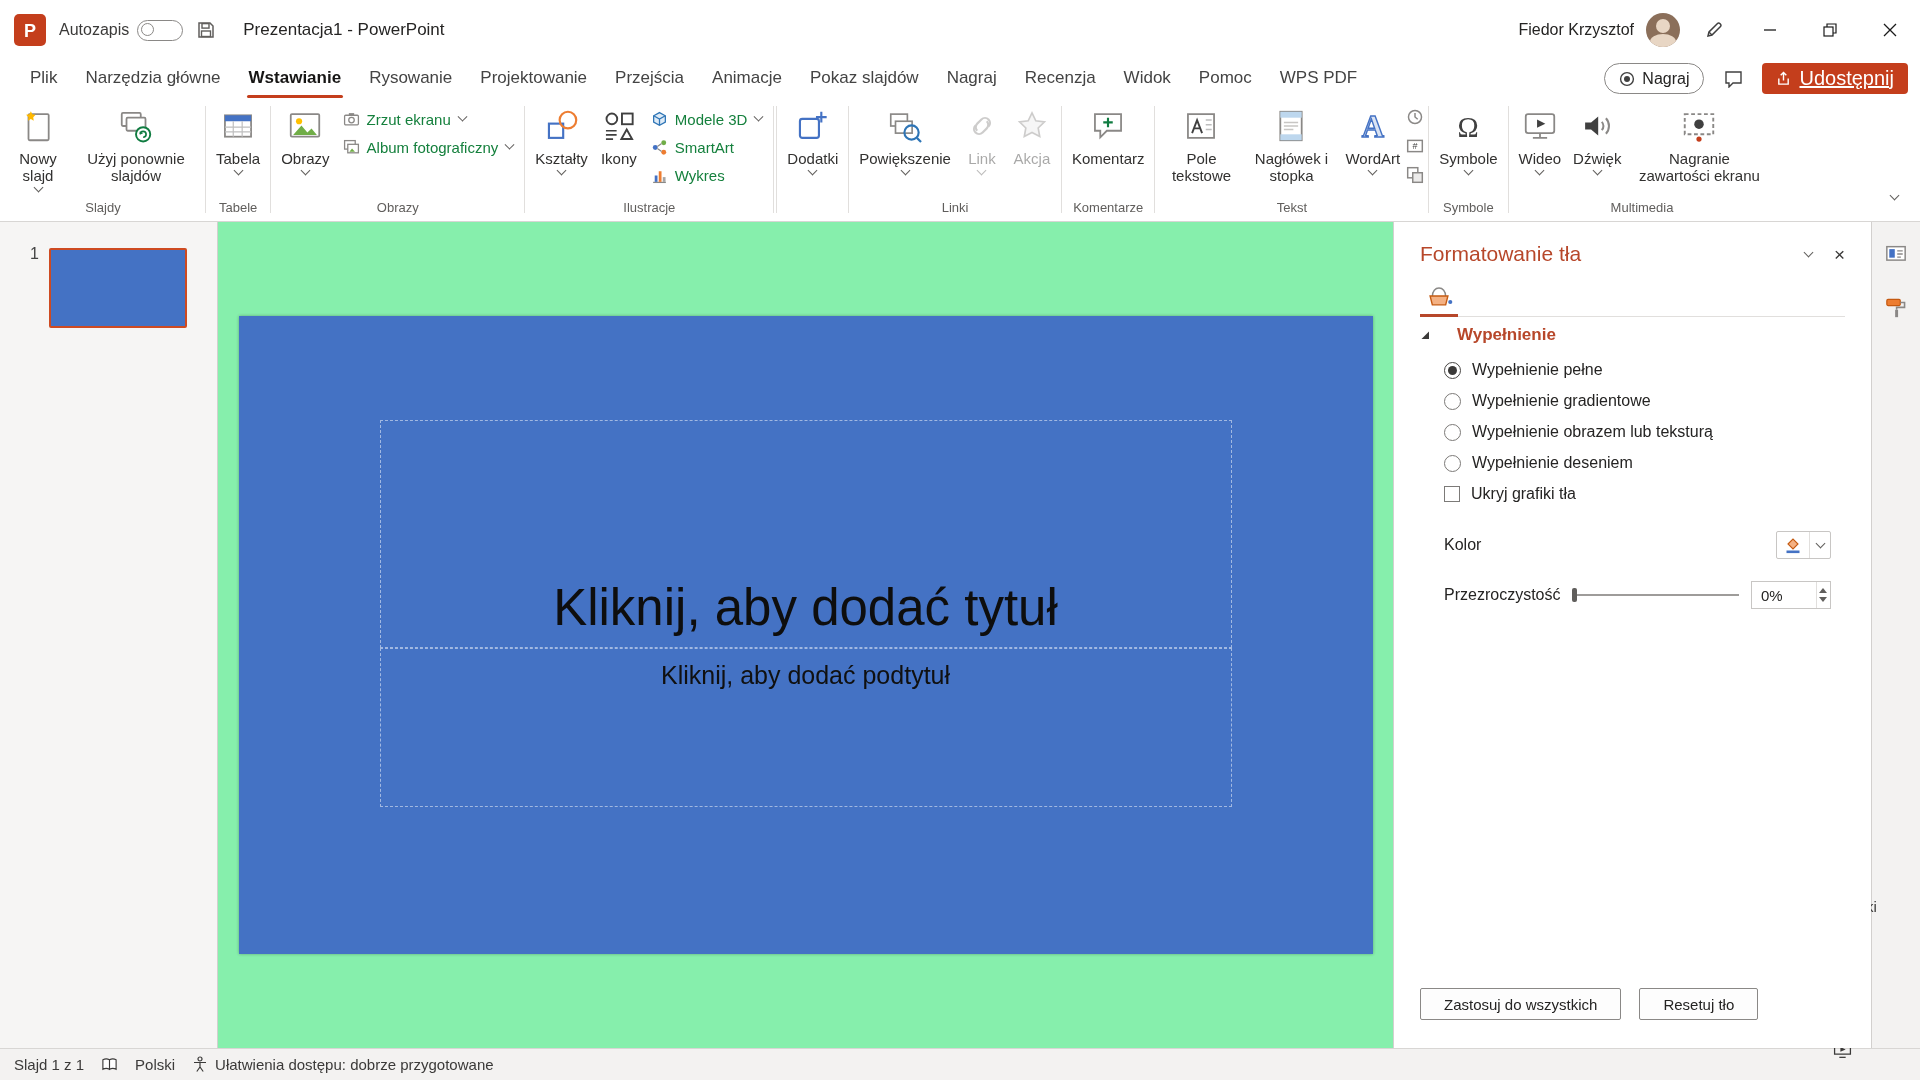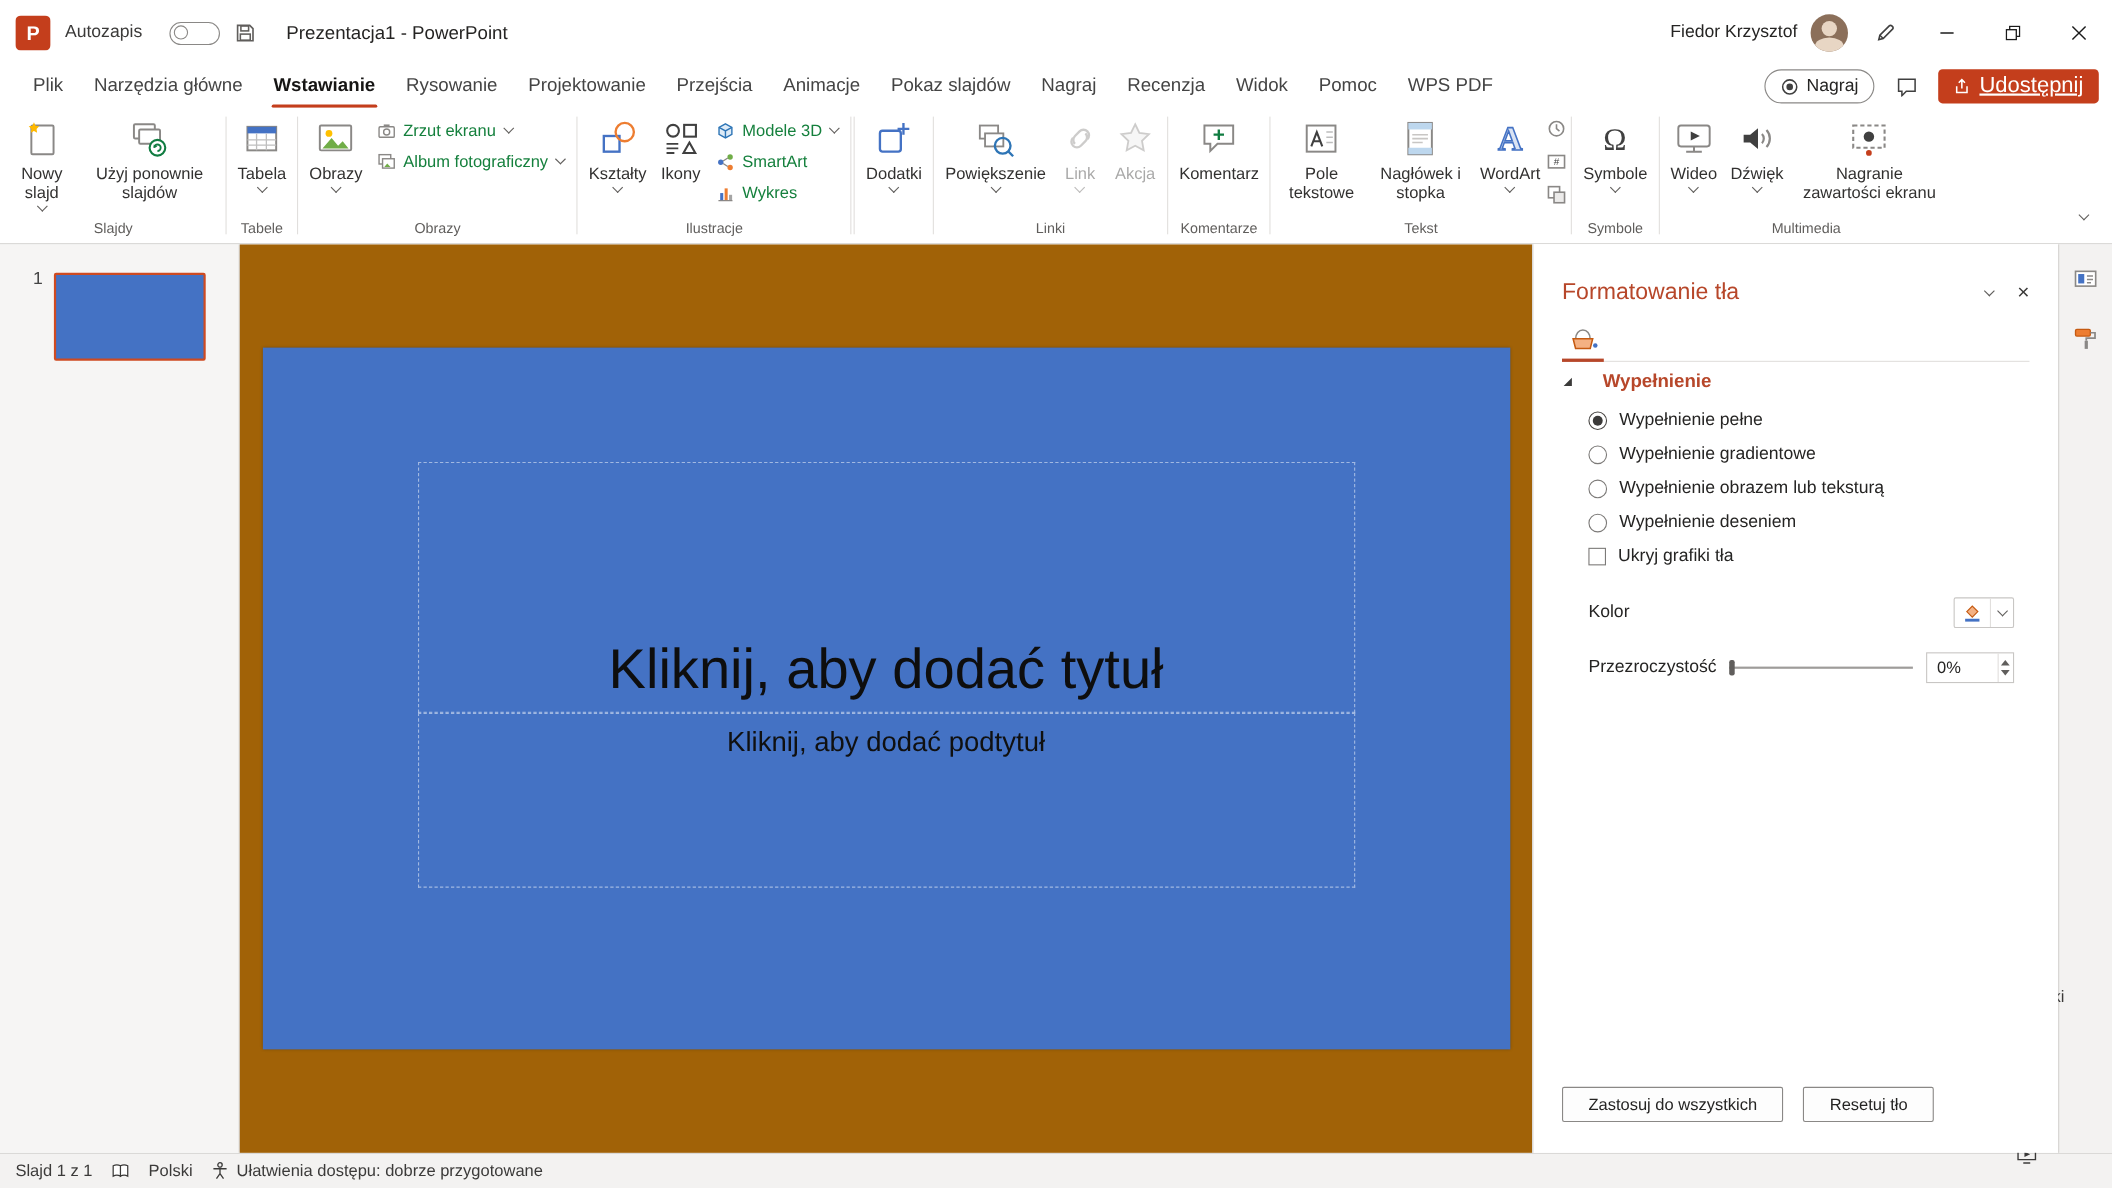--- a/index.html
+++ b/index.html
@@ -2,21 +2,21 @@
 <html lang="pl"><head>
 <meta charset="utf-8">
 <style>
   * { box-sizing: border-box; margin: 0; padding: 0; }
   html,body { width:1920px; height:1080px; overflow:hidden; }
   body { font-family:"Liberation Sans", sans-serif; background:#fff; color:#323130; }
 
   
   .titlebar { height:60px; display:flex; align-items:center; background:#fff; position:relative; padding-left:14px; gap:13px; }
   .pp-logo { width:32px; height:32px; flex:0 0 auto; }
-  .autosave { display:flex; align-items:center; gap:25px; font-size:16px; color:#3b3a39; }
+  .autosave { display:flex; align-items:center; gap:8px; font-size:16px; color:#3b3a39; }
   .toggle { width:46px; height:21px; border:1.5px solid #8A8886; border-radius:11px; background:#fff; position:relative; }
   .toggle .knob { position:absolute; left:3px; top:2.5px; width:13px; height:13px; border-radius:50%; background:#fff; border:1.5px solid #8A8886; }
   .doc-title { font-size:17px; color:#252423; margin-left:14px; white-space:nowrap; }
   .searchbox { position:absolute; left:50%; transform:translateX(-50%); top:12px; width:508px; height:37px; background:#F1F0EF; border:1px solid #E3E1DF; border-radius:5px; display:flex; align-items:center; gap:9px; padding:0 14px; }
   .searchbox input { border:0; background:transparent; outline:none; font-size:16px; color:#444; width:100%; font-family:inherit; }
   .searchbox input::placeholder { color:#605E5C; opacity:1; }
   .tb-right { position:absolute; right:0; top:0; height:100%; display:flex; align-items:center; }
   .username { font-size:16px; color:#252423; margin-right:12px; white-space:nowrap; }
   .avatar { width:34px; height:34px; border-radius:50%; background:#8B6F5A; position:relative; overflow:hidden; margin-right:14px; }
   .avatar::before { content:""; position:absolute; left:10px; top:6px; width:14px; height:14px; border-radius:50%; background:#E8D6C4; }
@@ -49,29 +49,29 @@
   .sbtn { display:flex; align-items:center; gap:7px; font-size:15px; color:#15803d; padding:3px 7px; border-radius:3px; white-space:nowrap; }
   .sbtn .chev { margin:0 0 0 1px; transform:rotate(45deg) translate(-2px,-2px); }
   .icol { display:flex; flex-direction:column; gap:7px; padding-top:7px; }
   .ribbon-collapse { position:absolute; right:16px; bottom:10px; width:20px; height:16px; display:flex; align-items:flex-start; justify-content:center; }
 
   
   .workspace { display:flex; height:826px; }
   .thumbs { width:218px; background:#F6F5F4; border-right:1px solid #D2D0CE; padding-top:26px; display:flex; justify-content:center; align-items:flex-start; gap:10px; }
   .thumb-num { font-size:16px; color:#444; margin-top:-3px; }
   .thumb { width:138px; height:80px; background:#4472C4; border:2px solid #CE4A21; border-radius:2px; }
-  .canvas { flex:1; background:#a16207; display:flex; align-items:center; justify-content:center; }
+  .canvas { flex:1; background:#86efac; display:flex; align-items:center; justify-content:center; }
   .slide { width:1134px; height:638px; background:#4472C4; position:relative; box-shadow:0 0 3px rgba(0,0,0,.30); }
   .ph { position:absolute; left:141px; width:852px; border:1.6px dashed rgba(238,242,250,.55); display:flex; justify-content:center; }
   .ph-title { top:104px; height:228px; align-items:flex-end; padding-bottom:10px; font-size:51px; color:#0e0e0e; }
   .ph-sub { top:332px; height:159px; align-items:flex-start; padding-top:12px; font-size:25px; color:#101010; }
 
   
   .pane { width:478px; background:#fff; border-left:1px solid #D2D0CE; position:relative; padding:0 26px; }
-  .pane-head { display:flex; align-items:center; margin-top:32px; gap:22px; }
+  .pane-head { display:flex; align-items:center; margin-top:20px; gap:22px; }
   .pane-title { font-size:21px; color:#B7472A; flex:1; }
   .pane-close { font-size:19px; color:#3b3a39; line-height:1; }
   .pane-head .chev { margin-top:-4px; }
   .pane-tabs { margin-top:12px; border-bottom:1px solid #E1DFDD; }
   .pane-tab { display:inline-flex; flex-direction:column; align-items:center; padding:2px 4px 4px; border-bottom:3px solid #B7472A; margin-bottom:-1px; }
   .section-head { display:flex; align-items:center; gap:27px; margin-top:8px; }
   .section-title { font-size:17px; font-weight:700; color:#B7472A; }
   .opts { margin:16px 0 0 24px; display:flex; flex-direction:column; gap:13px; }
   .opt { display:flex; align-items:center; gap:11px; font-size:16px; color:#252423; }
   .radio { width:17px; height:17px; border:1.5px solid #7c7a78; border-radius:50%; background:#fff; position:relative; flex:0 0 auto; }

